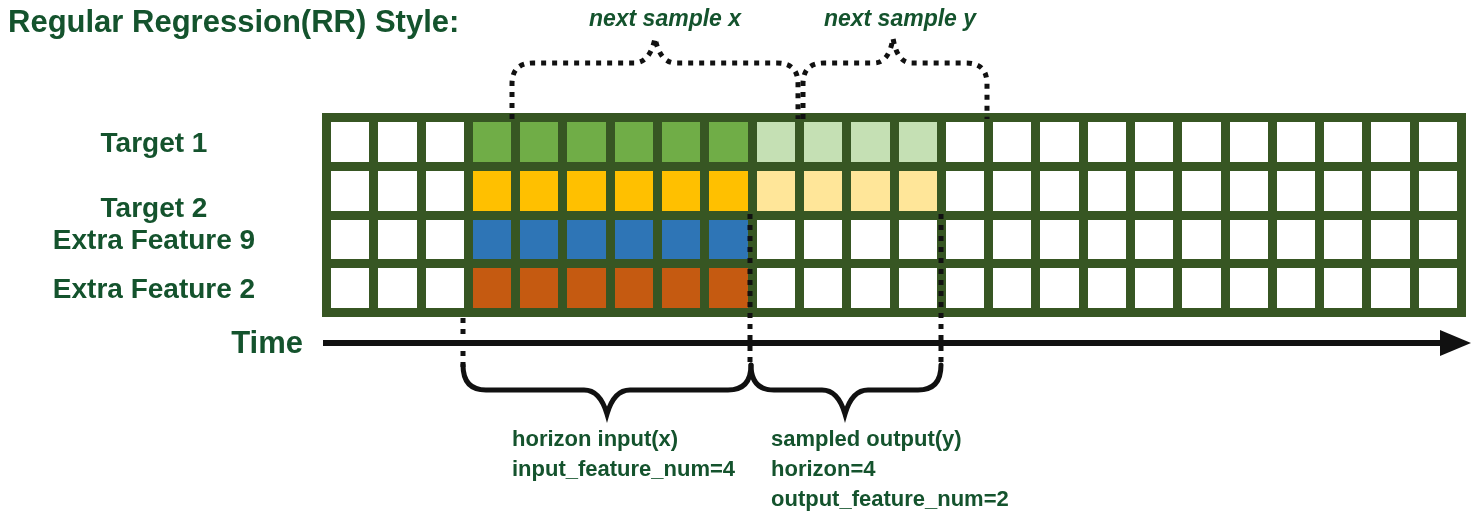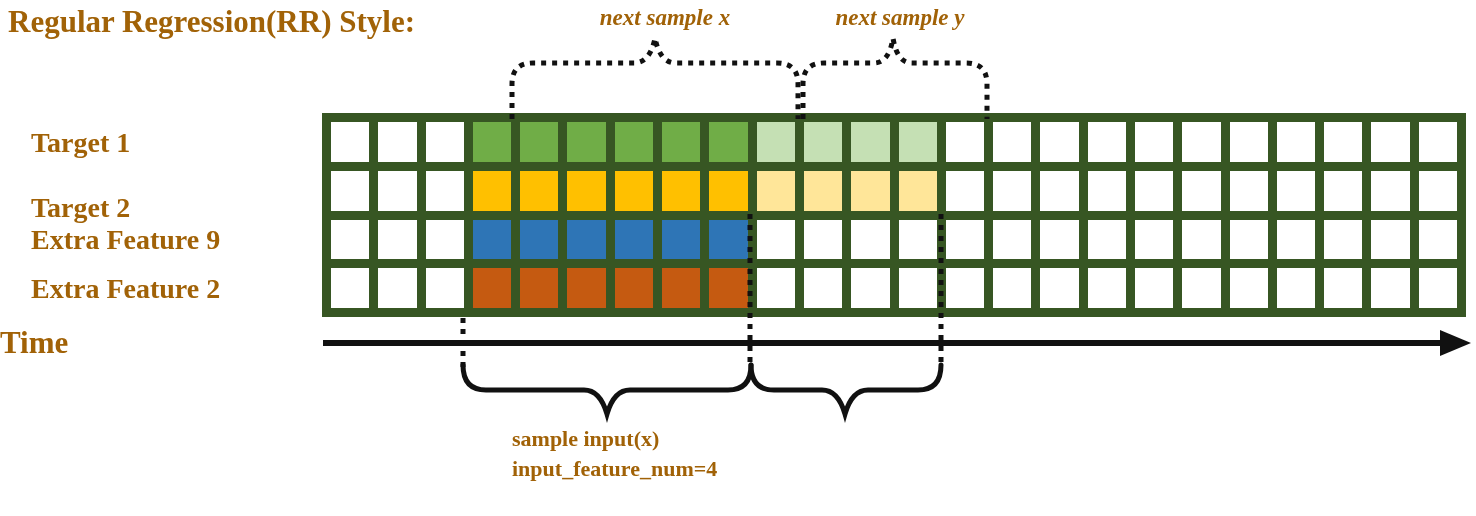--- a/index.html
+++ b/index.html
@@ -1,41 +1,41 @@
 <!DOCTYPE html>
 <html><head>
 <meta charset="utf-8">
 <style>
   html,body{margin:0;padding:0;background:#fff;}
   #stage{
     position:relative;width:1476px;height:516px;background:#fff;overflow:hidden;
-    font-family:Liberation Serif, serif;color:#a16207;
+    font-family:Liberation Sans, sans-serif;color:#14532d;
   }
   .title{
     position:absolute;left:8px;top:4px;font-size:31px;font-weight:bold;
     letter-spacing:0px;white-space:nowrap;
   }
   .next-label{
     position:absolute;top:5px;font-size:23px;font-style:italic;font-weight:600;
     transform:translateX(-50%);white-space:nowrap;
   }
   #next-x{left:665px;}
   #next-y{left:900px;}
   .row-label{
-    position:absolute;left:0;width:308px;text-align:left;
-    font-size:28px;font-weight:bold;height:36px;line-height:36px;white-space:nowrap;margin-left:31px;
+    position:absolute;left:0;width:308px;text-align:center;
+    font-size:28px;font-weight:bold;height:36px;line-height:36px;white-space:nowrap;
   }
   #grid{
     position:absolute;left:322px;top:113px;width:1144px;height:204px;
     box-sizing:border-box;display:grid;gap:9px;padding:9px;
   }
   .cell{width:100%;height:100%;}
   #overlay{position:absolute;left:0;top:0;width:1476px;height:516px;pointer-events:none;}
   .time-label{
-    position:absolute;left:0;top:325px;width:303px;
+    position:absolute;left:0;top:325px;width:303px;text-align:right;
     font-size:31px;font-weight:bold;height:36px;line-height:36px;
   }
   .note{
     position:absolute;top:424px;font-size:22px;font-weight:600;line-height:30px;
     white-space:nowrap;
   }
   #note-input{left:512px;}
   #note-output{left:771px;}
 </style>
 </head>
@@ -166,17 +166,22 @@
     <polygon points="1440,330 1440,356 1471,343" fill="#111"></polygon>
 
     <path d="M463,365 Q463,390 486,390 L584,390 Q600,390 607,414 Q614,390 630,390 L728,390 Q751,390 751,365" fill="none" stroke="#111" stroke-width="5" stroke-linecap="round"></path>
 
     <path d="M751,365 Q751,390 774,390 L822,390 Q838,390 845,414 Q852,390 868,390 L918,390 Q941,390 941,365" fill="none" stroke="#111" stroke-width="5" stroke-linecap="round"></path>
   </svg>
 
   <div class="time-label">Time</div>
 
   <div class="note" id="note-input">
-    <div>sample input(x)</div>
+    <div>horizon input(x)</div>
     <div>input_feature_num=4</div>
+  </div>
+  <div class="note" id="note-output">
+    <div>sampled output(y)</div>
+    <div>horizon=4</div>
+    <div>output_feature_num=2</div>
   </div>
 
 </div>
 
 </body></html>

